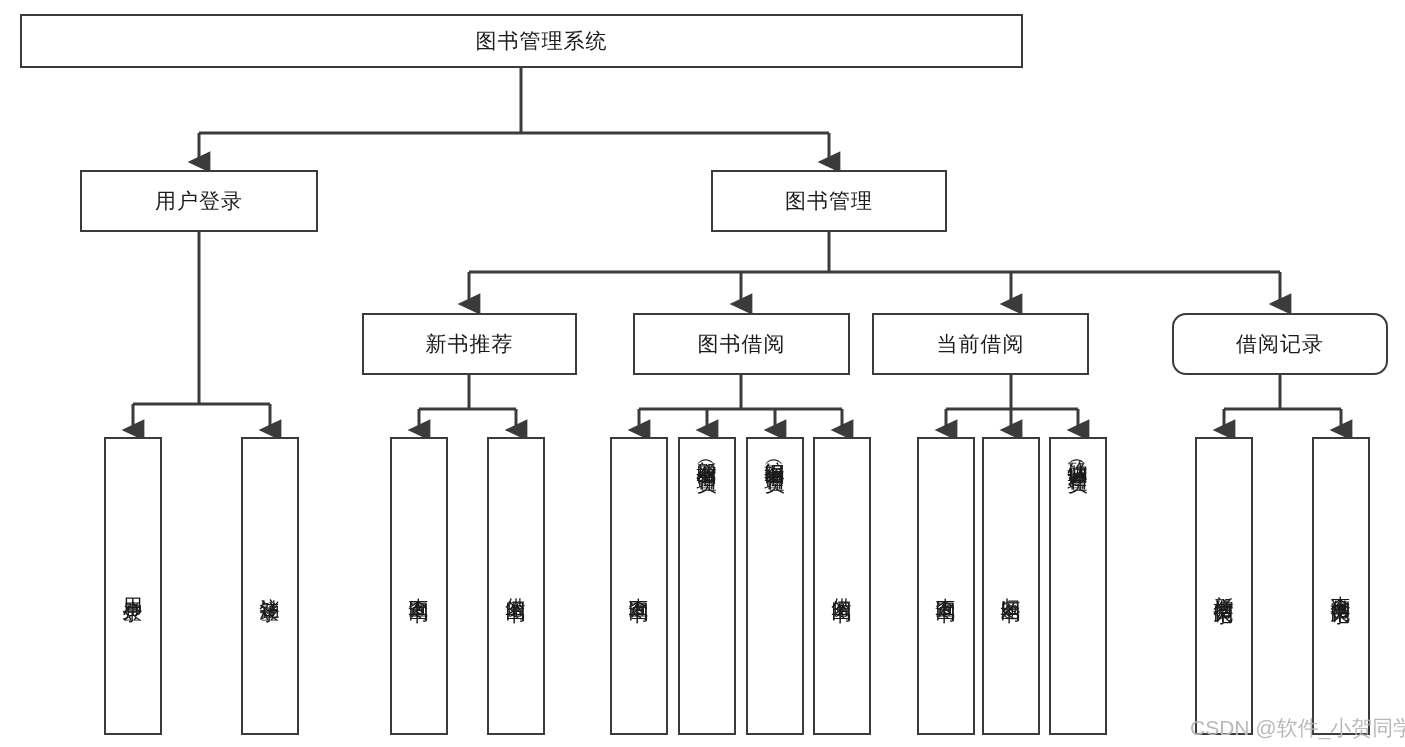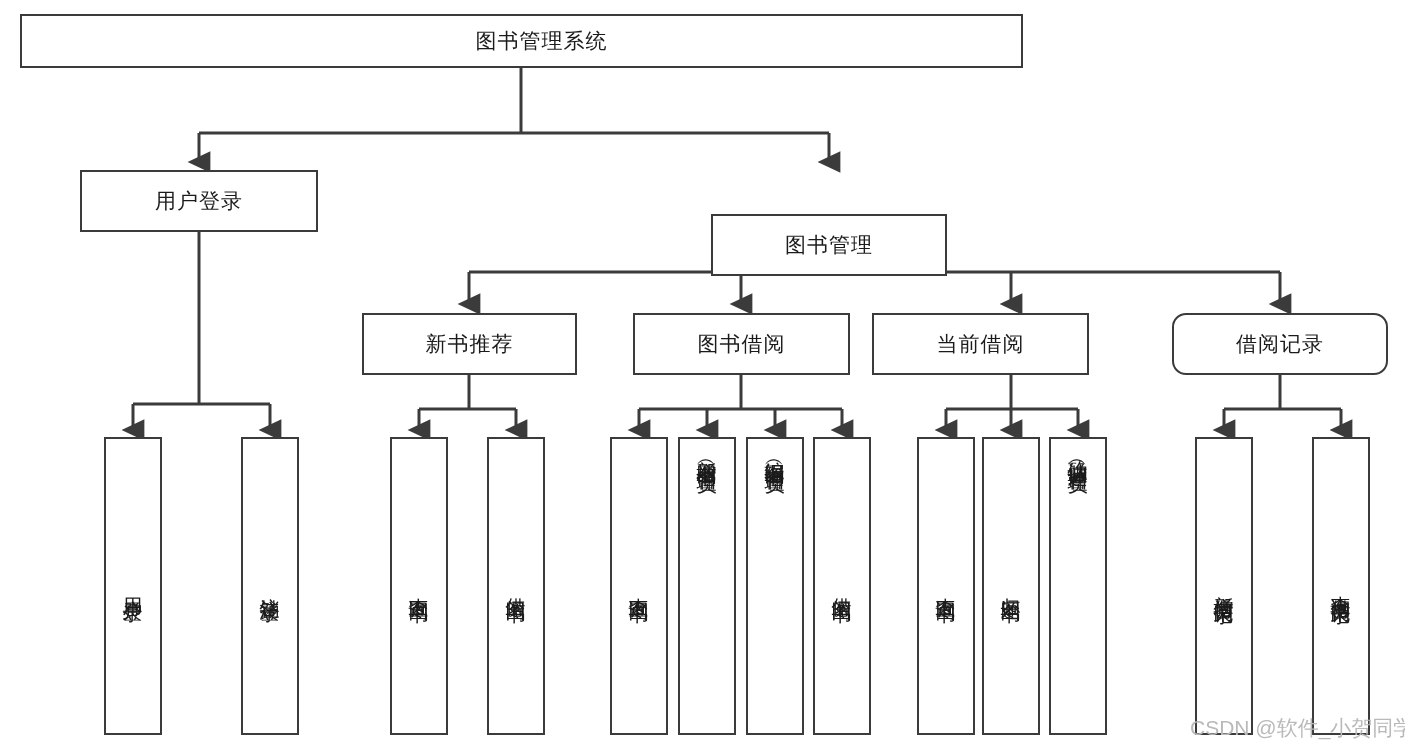--- a/index.html
+++ b/index.html
@@ -119,21 +119,21 @@
     </g>
   </svg>
 
   <div class="node horiz" style="left:20px; top:14px; width:1003px; height:54px;padding-left:40px;">
     <span>图书管理系统</span>
   </div>
 
   <div class="node horiz" style="left:80px; top:170px; width:238px; height:62px;">
     <span>用户登录</span>
   </div>
-  <div class="node horiz" style="left:711px; top:170px; width:236px; height:62px;margin-top:44px;">
+  <div class="node horiz" style="left:711px; top:170px; width:236px; height:62px;">
     <span>图书管理</span>
   </div>
 
   <div class="node horiz" style="left:633px; top:313px; width:217px; height:62px;">
     <span>图书借阅</span>
   </div>
   <div class="node horiz" style="left:362px; top:313px; width:215px; height:62px;">
     <span>新书推荐</span>
   </div>
   <div class="node horiz" style="left:872px; top:313px; width:217px; height:62px;">

